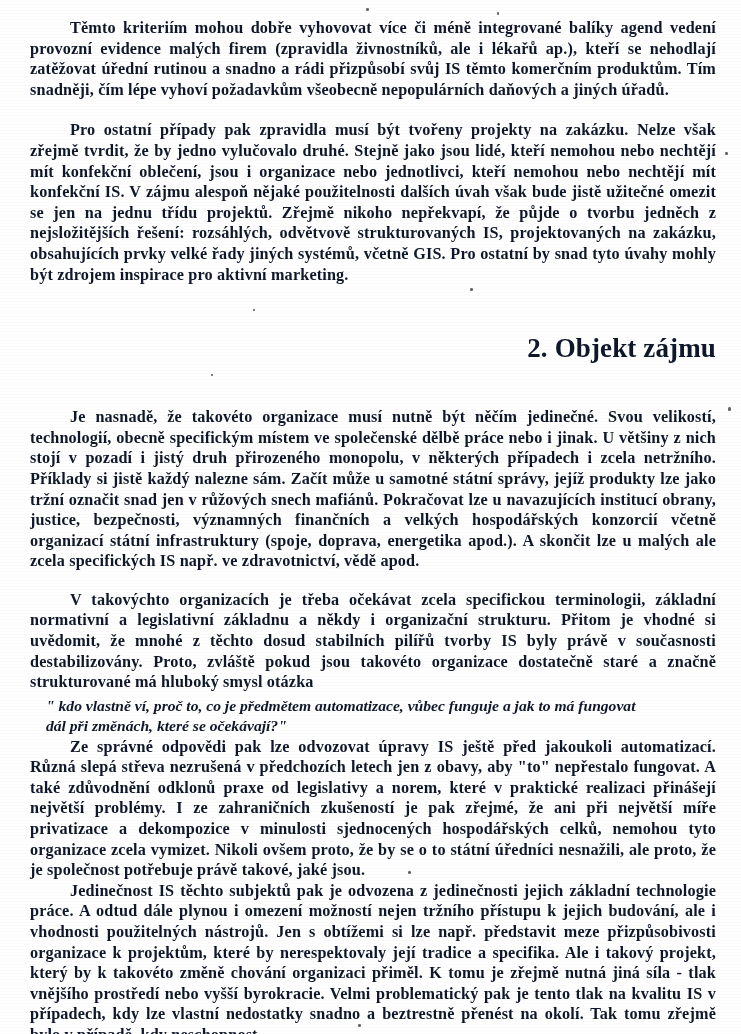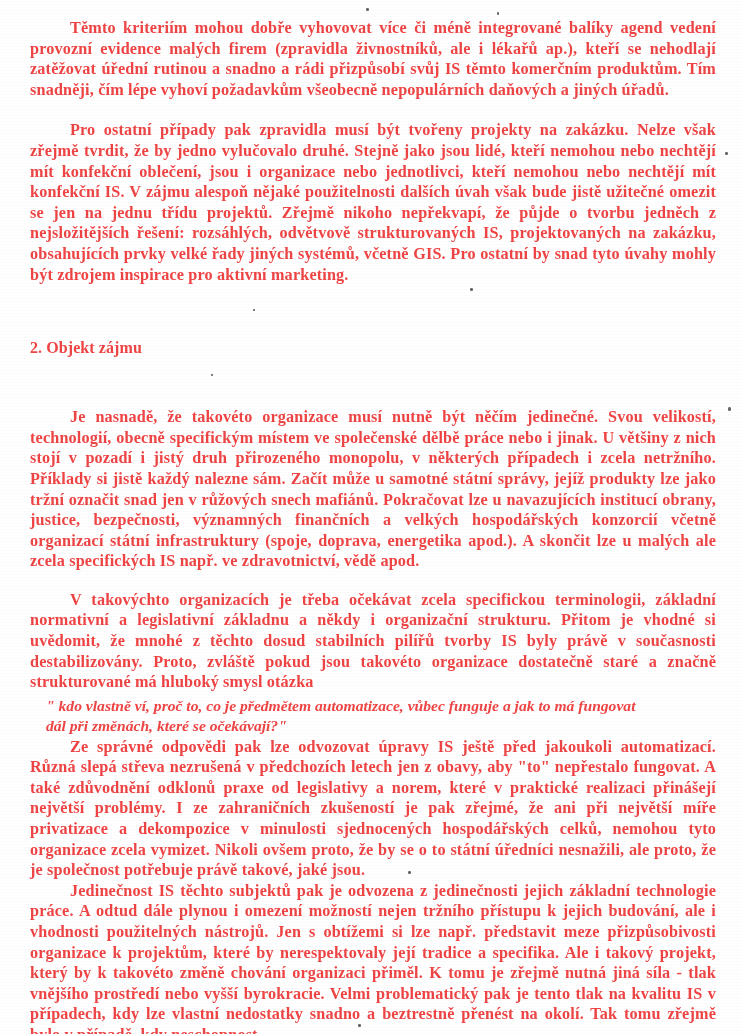--- a/index.html
+++ b/index.html
@@ -9,21 +9,21 @@
     background: #ffffff;
   }
 
   .page {
     position: relative;
     width: 741px;
     height: 1034px;
     background: #ffffff;
     overflow: hidden;
     font-family: "Liberation Serif", "DejaVu Serif", serif;
-    color: #ef4444;
+    color: #0f172a;
     box-sizing: border-box;
   }
 
   
   .col {
     position: absolute;
     left: 30px;
     width: 686px;
     top: 0;
   }
@@ -40,26 +40,26 @@
     -webkit-font-smoothing: none;
   }
 
   
   .gap-lg { height: 20px; }
   .gap-sm { height: 3px; }
   .gap-xs { height: 0px; }
 
   h2.heading {
     margin: 0;
-    font-size: 16px;
+    font-size: 27px;
     line-height: 26px;
     font-weight: 800;
     letter-spacing: 0.005em;
     text-indent: 0;
-    text-align: left;
+    text-align: right;
   }
 
   .quote {
     margin: 0;
     padding-left: 16px;
     padding-right: 60px;
     font-size: 15.6px;
     line-height: 20.4px;
     font-style: italic;
     font-weight: 700;

